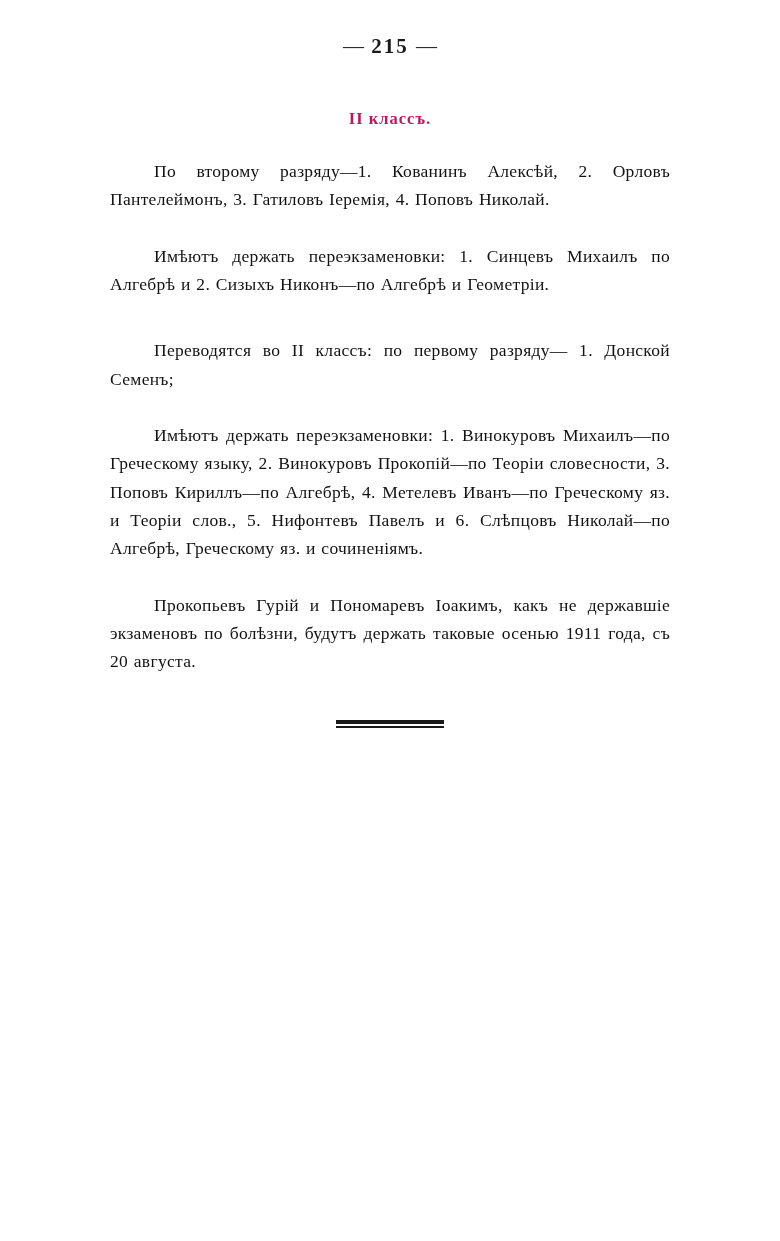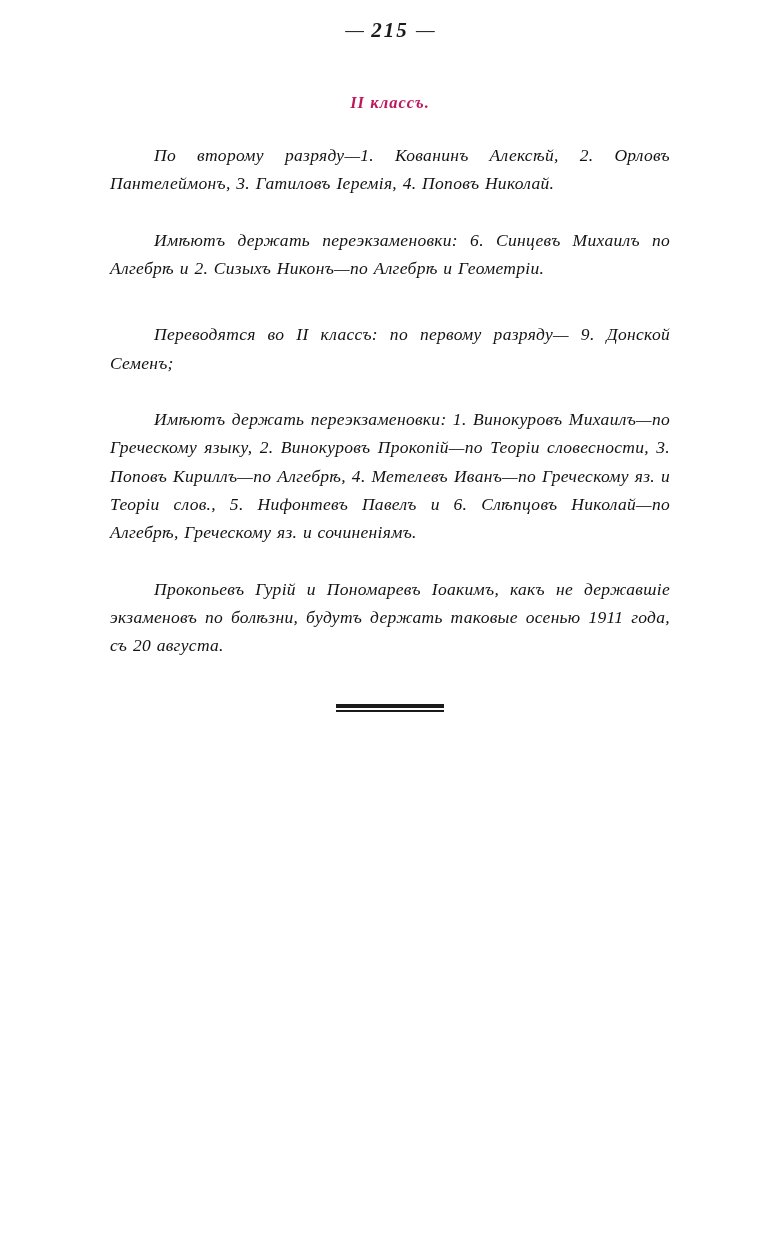--- a/index.html
+++ b/index.html
@@ -14,22 +14,21 @@
     color: #101010;
     position: relative;
     overflow: hidden;
   }
   .page {
     position: absolute;
     top: 0; left: 0;
     width: 780px;
     height: 1241px;
     box-sizing: border-box;
-    padding: 0;
-    font-style: italic;
+    padding: 16px;
   }
   .page-number {
     text-align: center;
     font-size: 21px;
     letter-spacing: 2px;
     margin-top: 18px;
     font-weight: 600;
     color: #1a1a1a;
   }
   .page-number .dash {
@@ -78,25 +77,25 @@
     <span class="dash">—</span>
     <span>215</span>
     <span class="dash">—</span>
   </div>
 
   <div class="content">
 
     <h2 class="section-heading">II  классъ.</h2>
 
     <p class="para gap">По второму разряду—1. Кованинъ Алексѣй, 2. Орловъ Пантелеймонъ, 3. Гатиловъ Іеремія, 4. Поповъ Николай.</p>
-    <p class="para gap">Имѣютъ держать переэкзаменовки: 6. Синцевъ Михаилъ по Алгебрѣ и 2. Сизыхъ Никонъ—по Алгебрѣ и Геометріи.</p>
+    <p class="para gap">Имѣютъ держать переэкзаменовки: 1. Синцевъ Михаилъ по Алгебрѣ и 2. Сизыхъ Никонъ—по Алгебрѣ и Геометріи.</p>
 
     <div class="block-gap-lg"></div>
 
 
-    <p class="para">Переводятся во II классъ: по первому разряду— 9. Донской Семенъ;</p>
+    <p class="para">Переводятся во II классъ: по первому разряду— 1. Донской Семенъ;</p>
     <p class="para gap">Имѣютъ держать переэкзаменовки: 1. Винокуровъ Михаилъ—по Греческому языку, 2. Винокуровъ Прокопій—по Теоріи словесности, 3. Поповъ Кириллъ—по Алгебрѣ, 4. Метелевъ Иванъ—по Греческому яз. и Теоріи слов., 5. Нифонтевъ Павелъ и 6. Слѣпцовъ Николай—по Алгебрѣ, Греческому яз. и сочиненіямъ.</p>
     <p class="para gap">Прокопьевъ Гурій и Пономаревъ Іоакимъ, какъ не державшіе экзаменовъ по болѣзни, будутъ держать таковые осенью 1911 года, съ 20 августа.</p>
 
     <div class="rule"></div>
 
   </div>
 </div>
 
 </body></html>

